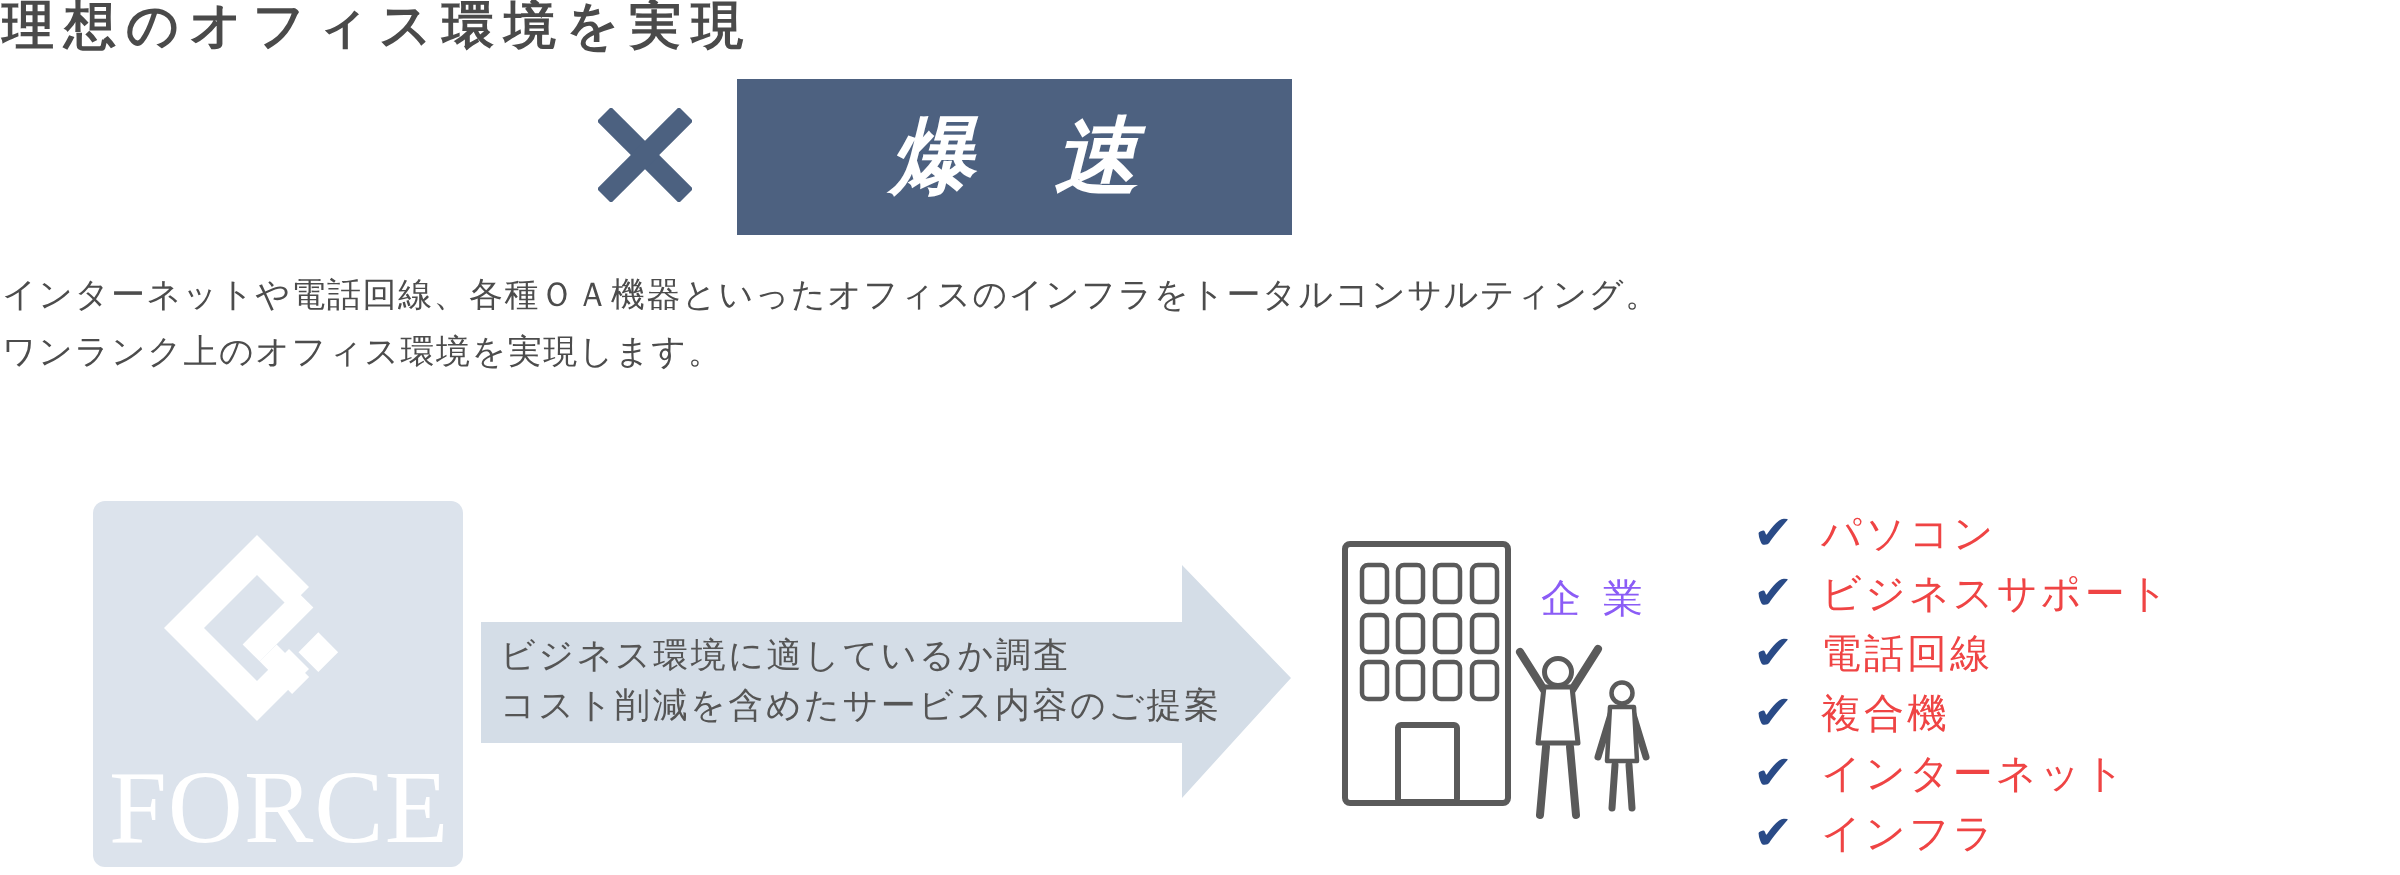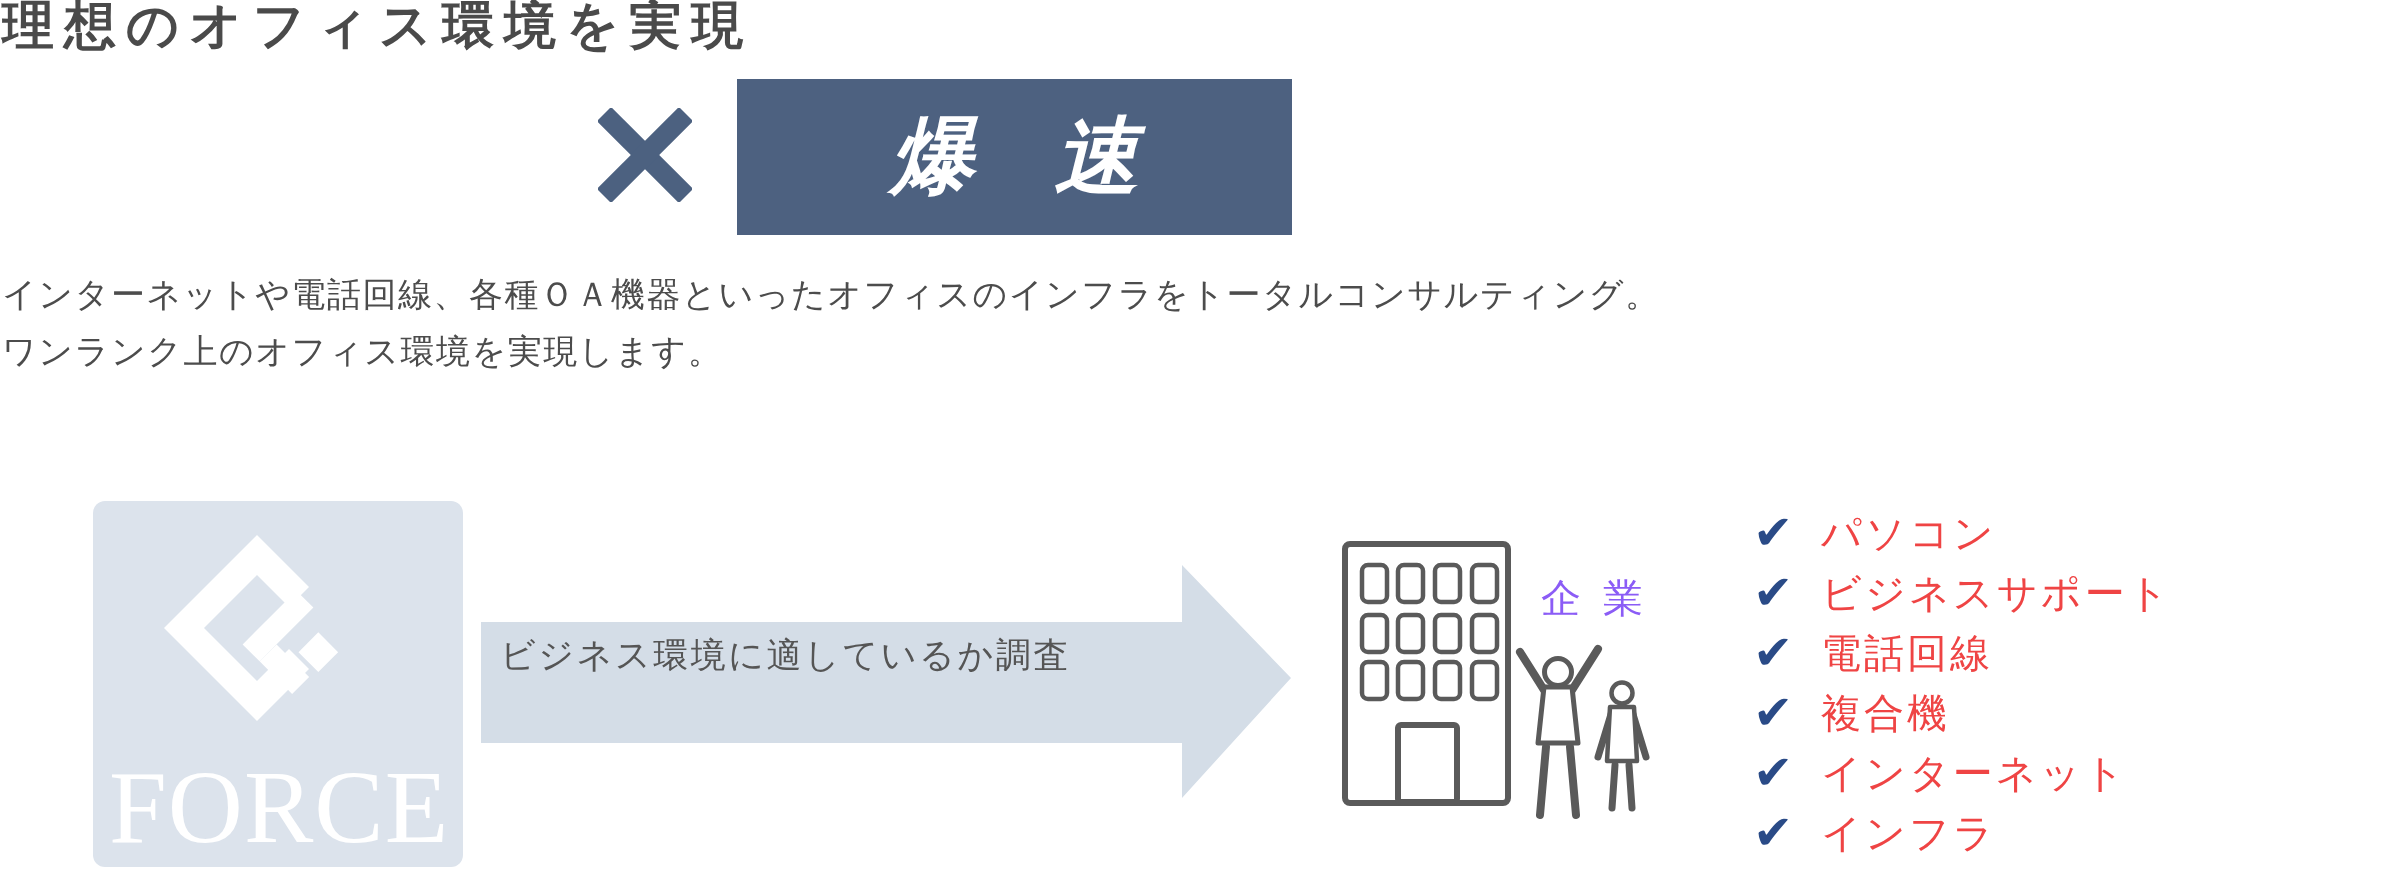--- a/index.html
+++ b/index.html
@@ -105,20 +105,21 @@
       </g>
     </svg>
     <div class="force-text">FORCE</div>
   </div>
 
   <svg class="arrow-svg" width="810" height="234" viewBox="0 0 810 234">
     <polygon fill="#d4dde7" points="0,57 701,57 701,0 810,113 701,233 701,178 0,178"></polygon>
   </svg>
   <div class="arrow-text">
     <div>ビジネス環境に適しているか調査</div>
+    <div>コスト削減を含めたサービス内容のご提案</div>
   </div>
 
   <svg class="scene-svg" width="330" height="290" viewBox="0 0 330 290">
     <g stroke="#5a5a5a" fill="#ffffff" stroke-linejoin="round" stroke-linecap="round">
 
       <rect x="5" y="9" width="163" height="259" rx="5" stroke-width="6"></rect>
 
       <rect x="22" y="30" width="25" height="37" rx="6" stroke-width="4.5"></rect>
       <rect x="58" y="30" width="25" height="37" rx="6" stroke-width="4.5"></rect>
       <rect x="95" y="30" width="25" height="37" rx="6" stroke-width="4.5"></rect>

